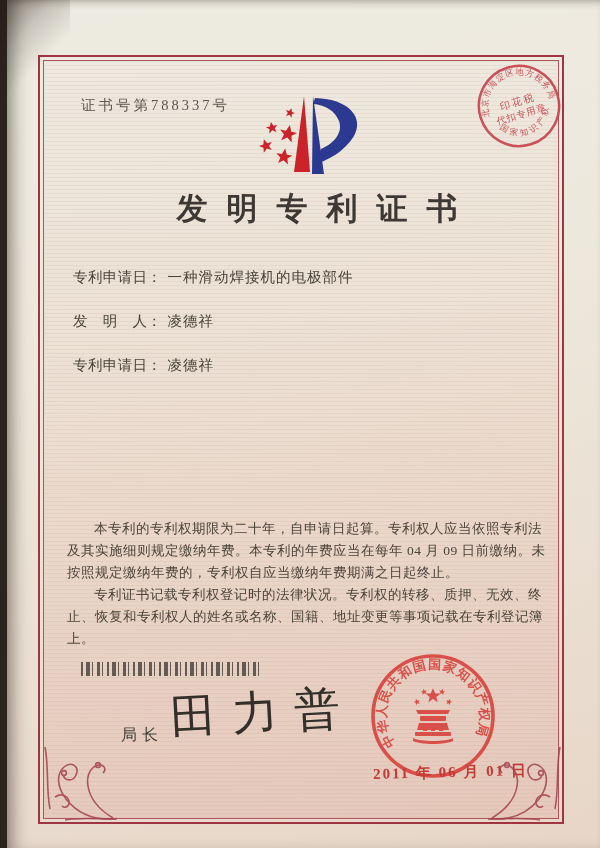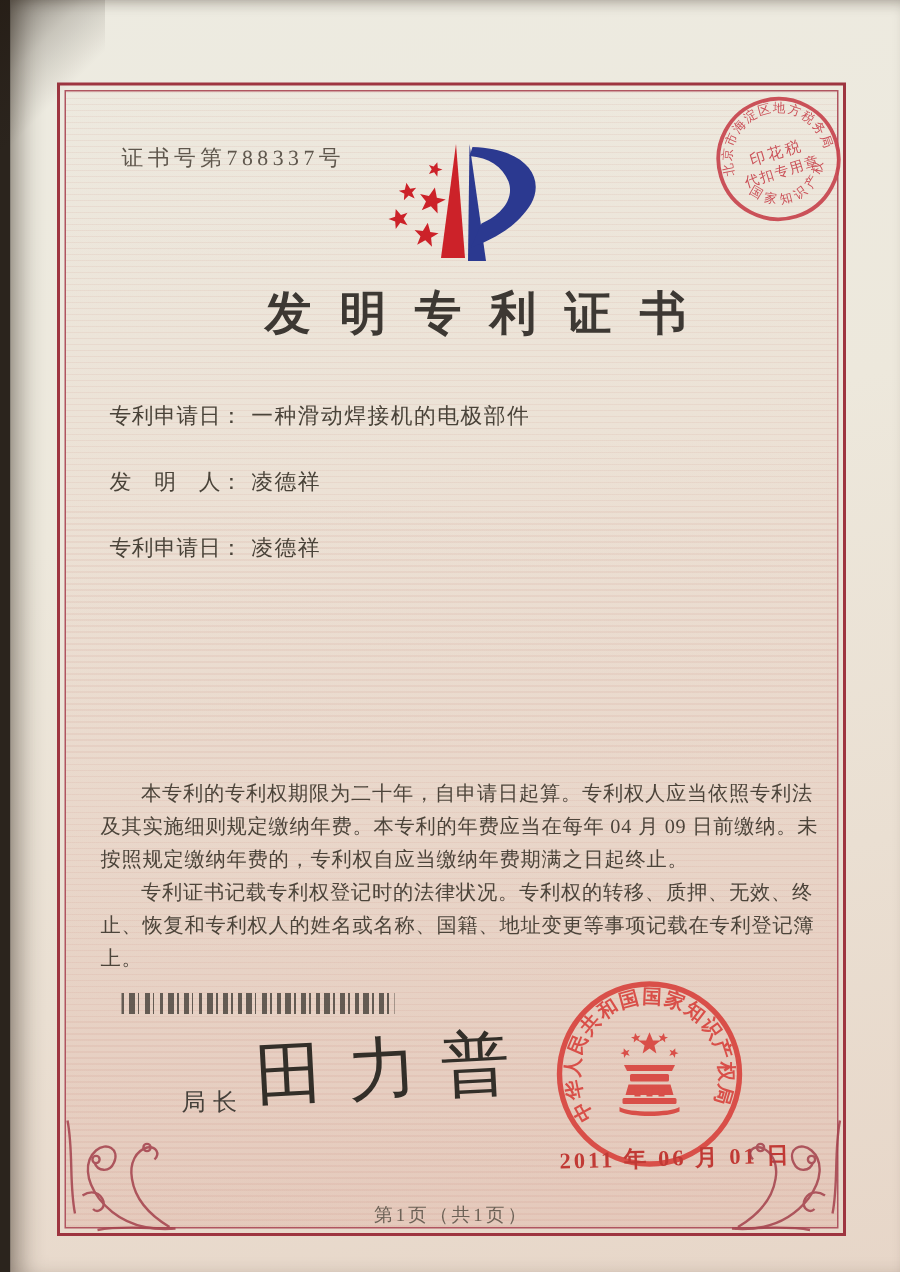--- a/index.html
+++ b/index.html
@@ -183,17 +183,16 @@
       <path d="M76,82 C52,84 36,76 25,62 C16,50 15,37 23,30 C30,24 39,29 35,38 C32,45 24,44 22,38"></path>
       <path d="M72,81 C57,72 49,62 47,49 C45,38 50,30 57,28 C63,27 66,32 62,36"></path>
       <path d="M4,10 C8,30 5,52 9,72"></path>
       <path d="M24,83 C40,80 56,82 74,82"></path>
       <circle cx="57" cy="28" r="2.4"></circle>
       <circle cx="23" cy="36" r="2.4"></circle>
       <path d="M14,60 C20,56 26,58 28,64 C29,69 24,72 21,69"></path>
     </g>
   </svg>
 
-  <div class="abs footer">第1页（共1页）</div>
 
 </div>
 
 <div class="page-curl"></div>
 
 </body></html>

